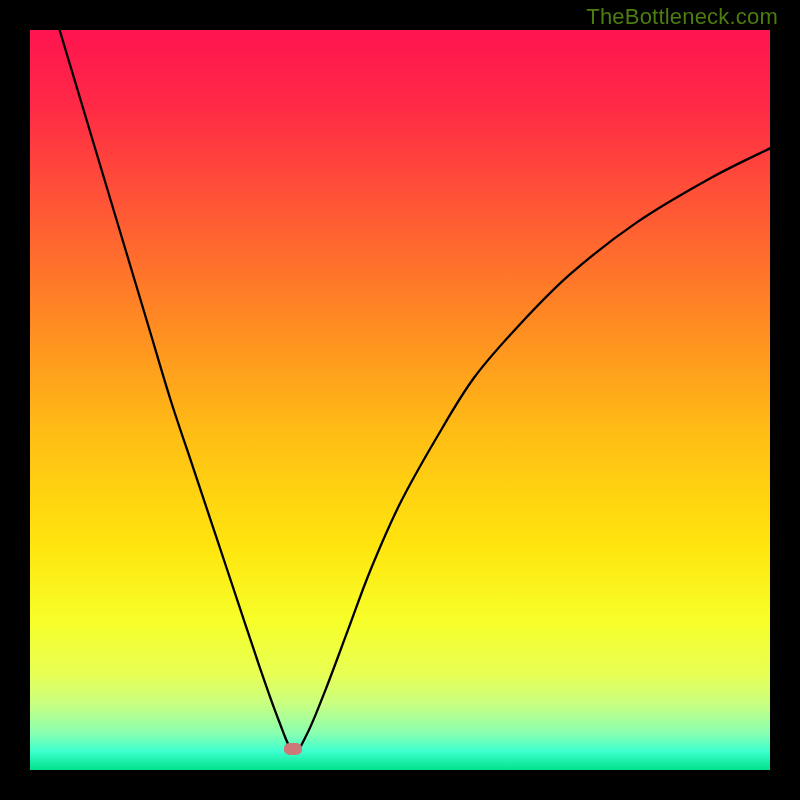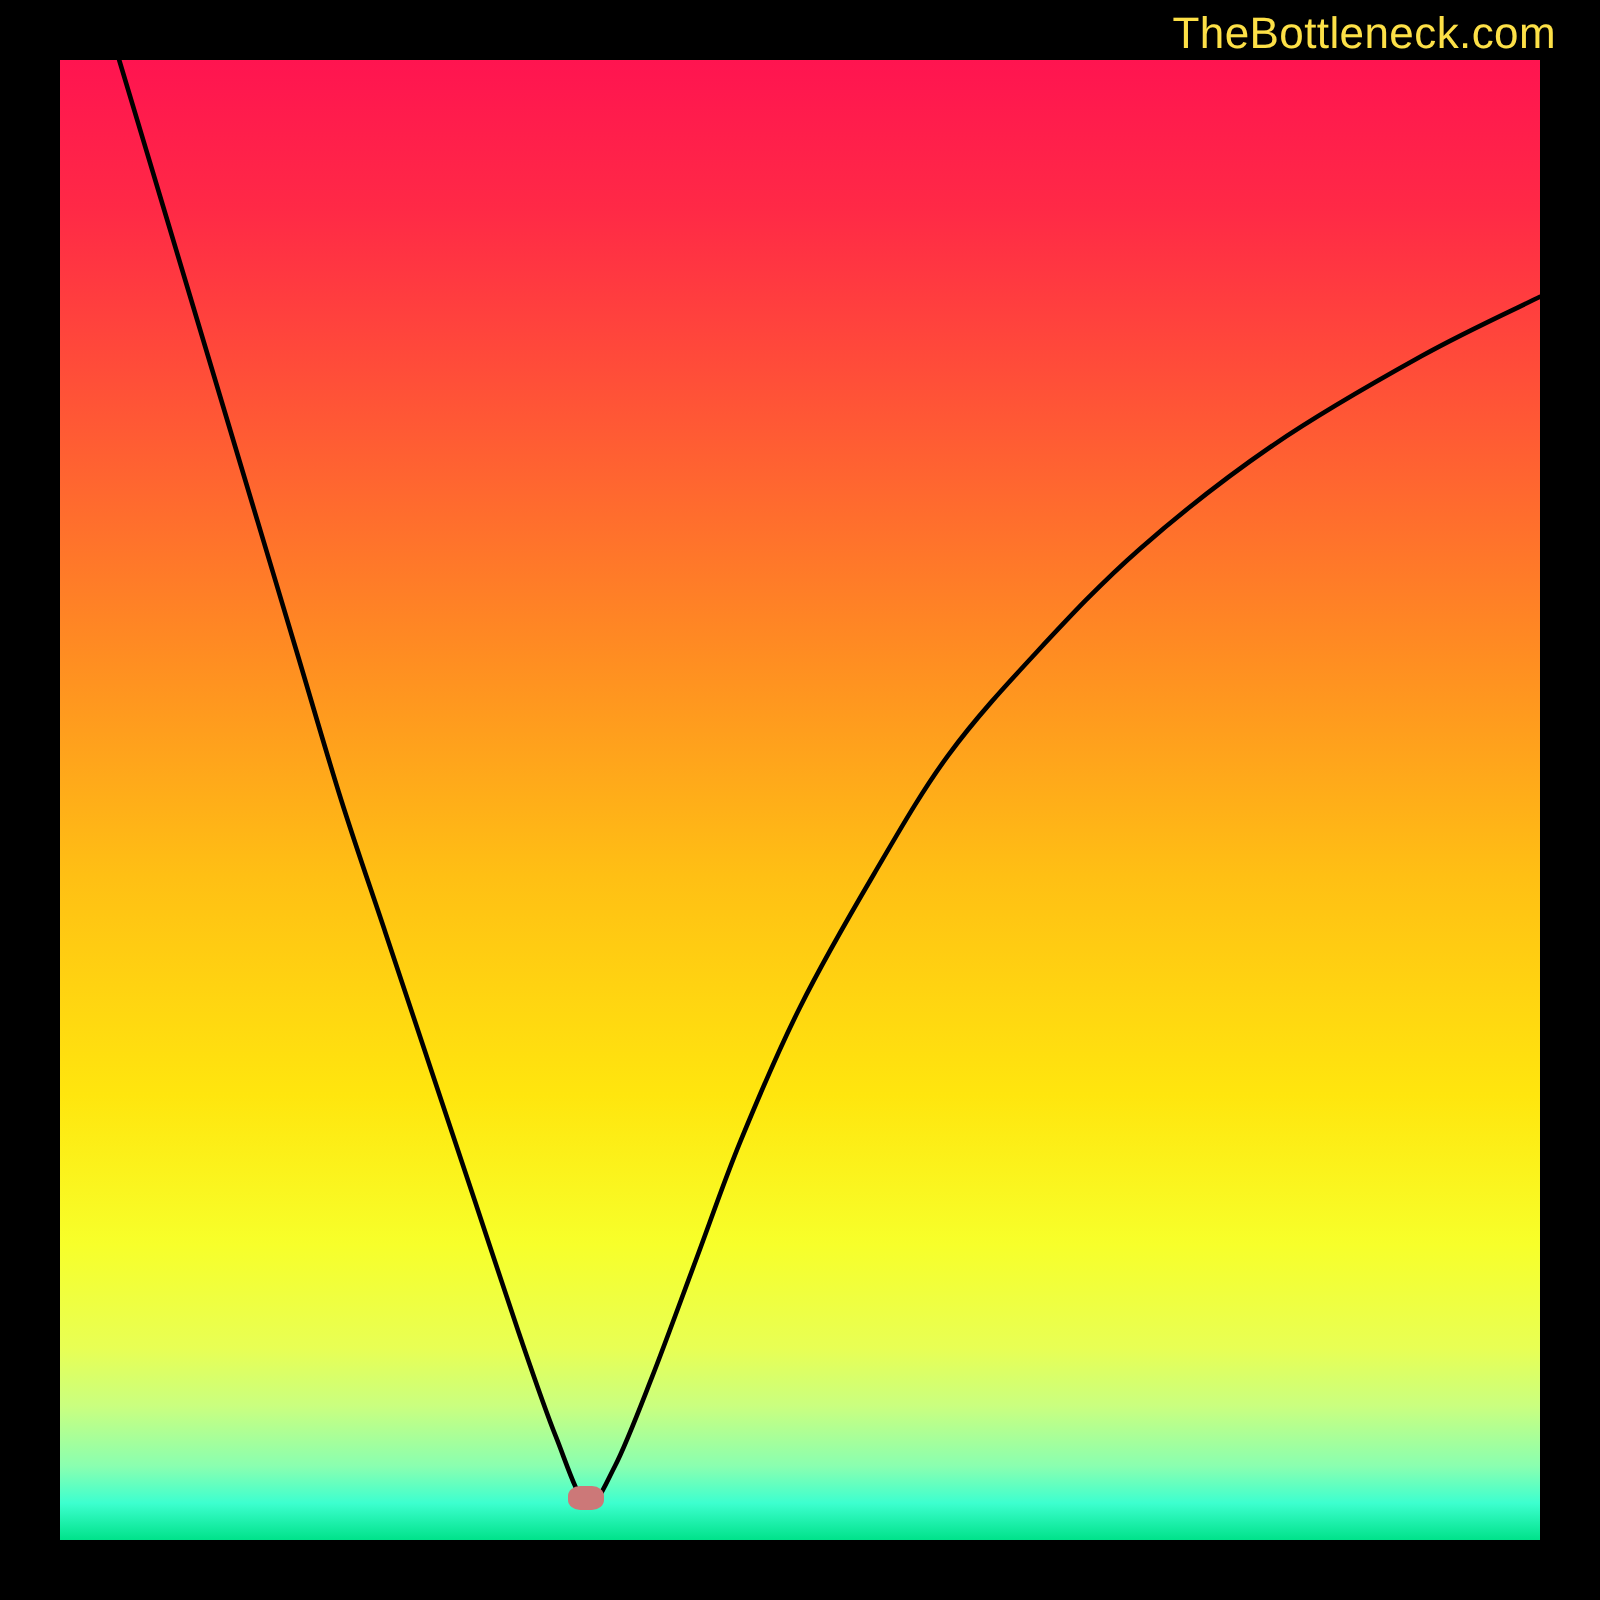--- a/index.html
+++ b/index.html
@@ -36,21 +36,21 @@
     position: absolute;
     left: 0;
     top: 0;
     width: 740px;
     height: 740px;
   }
   .watermark {
     position: absolute;
     top: 4px;
     right: 22px;
-    color: #fde047;
+    color: #4d7c0f;
     font-size: 22px;
     font-weight: 500;
     letter-spacing: 0.2px;
     user-select: none;
   }
   .marker {
     position: absolute;
     width: 18px;
     height: 12px;
     border-radius: 6px / 5px;

